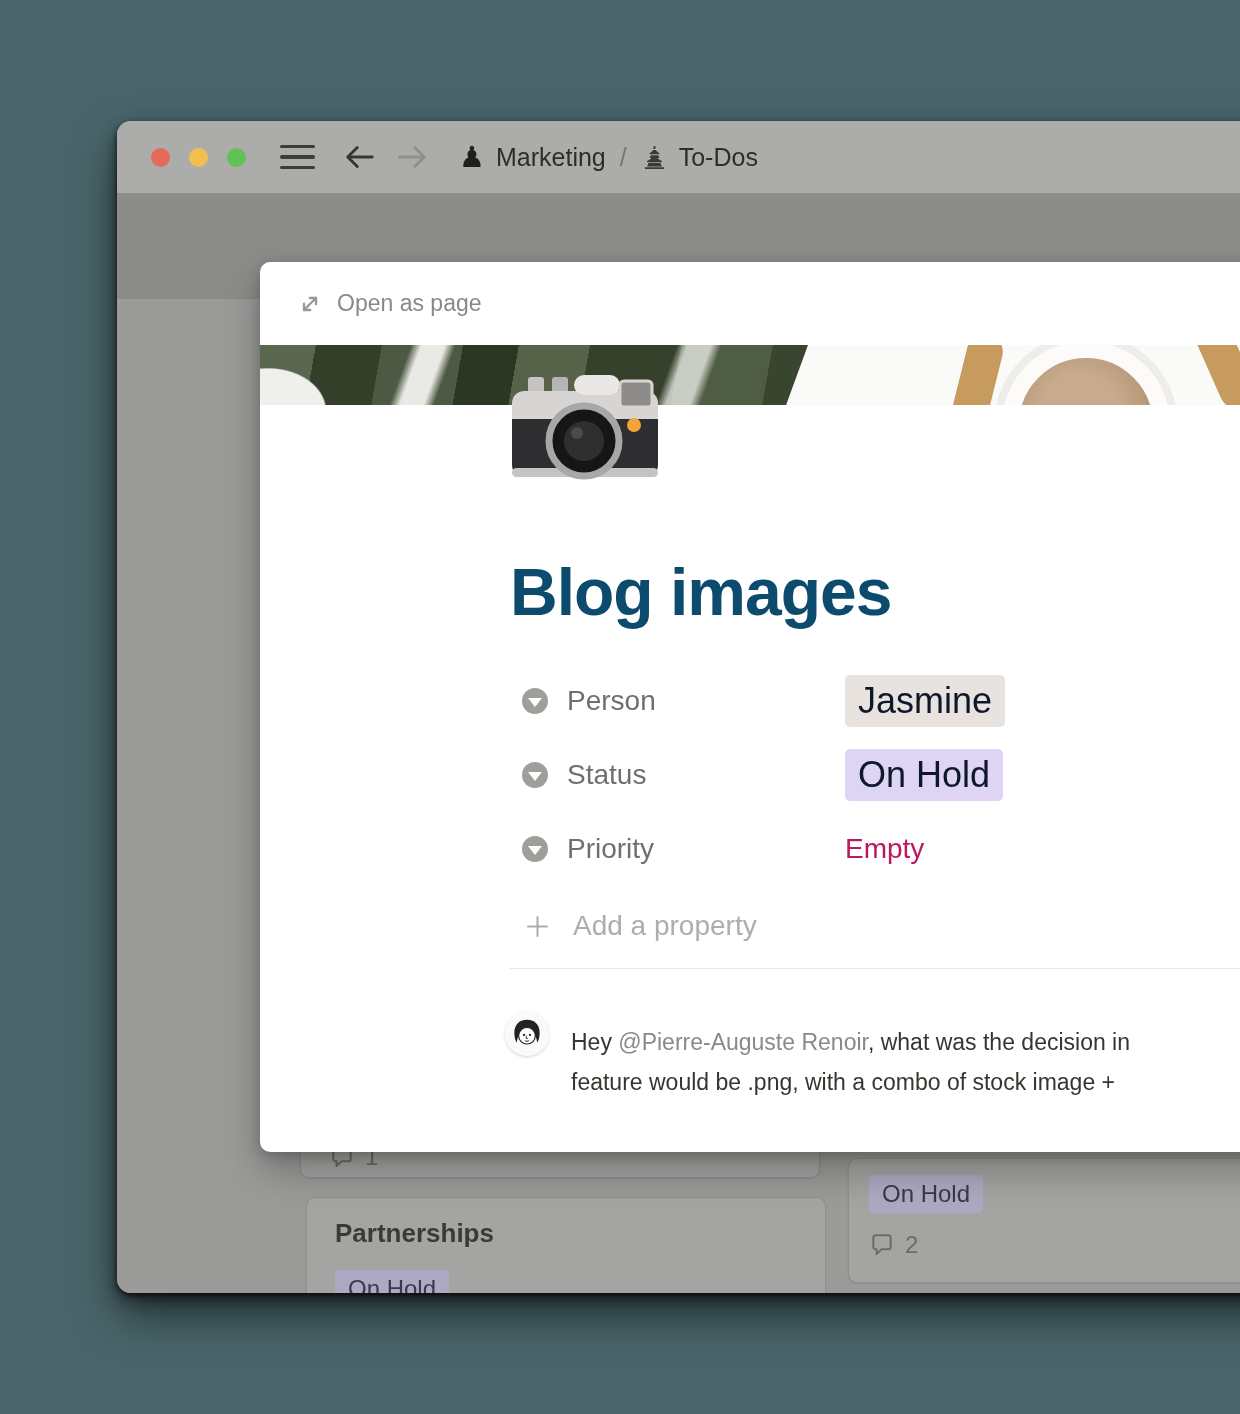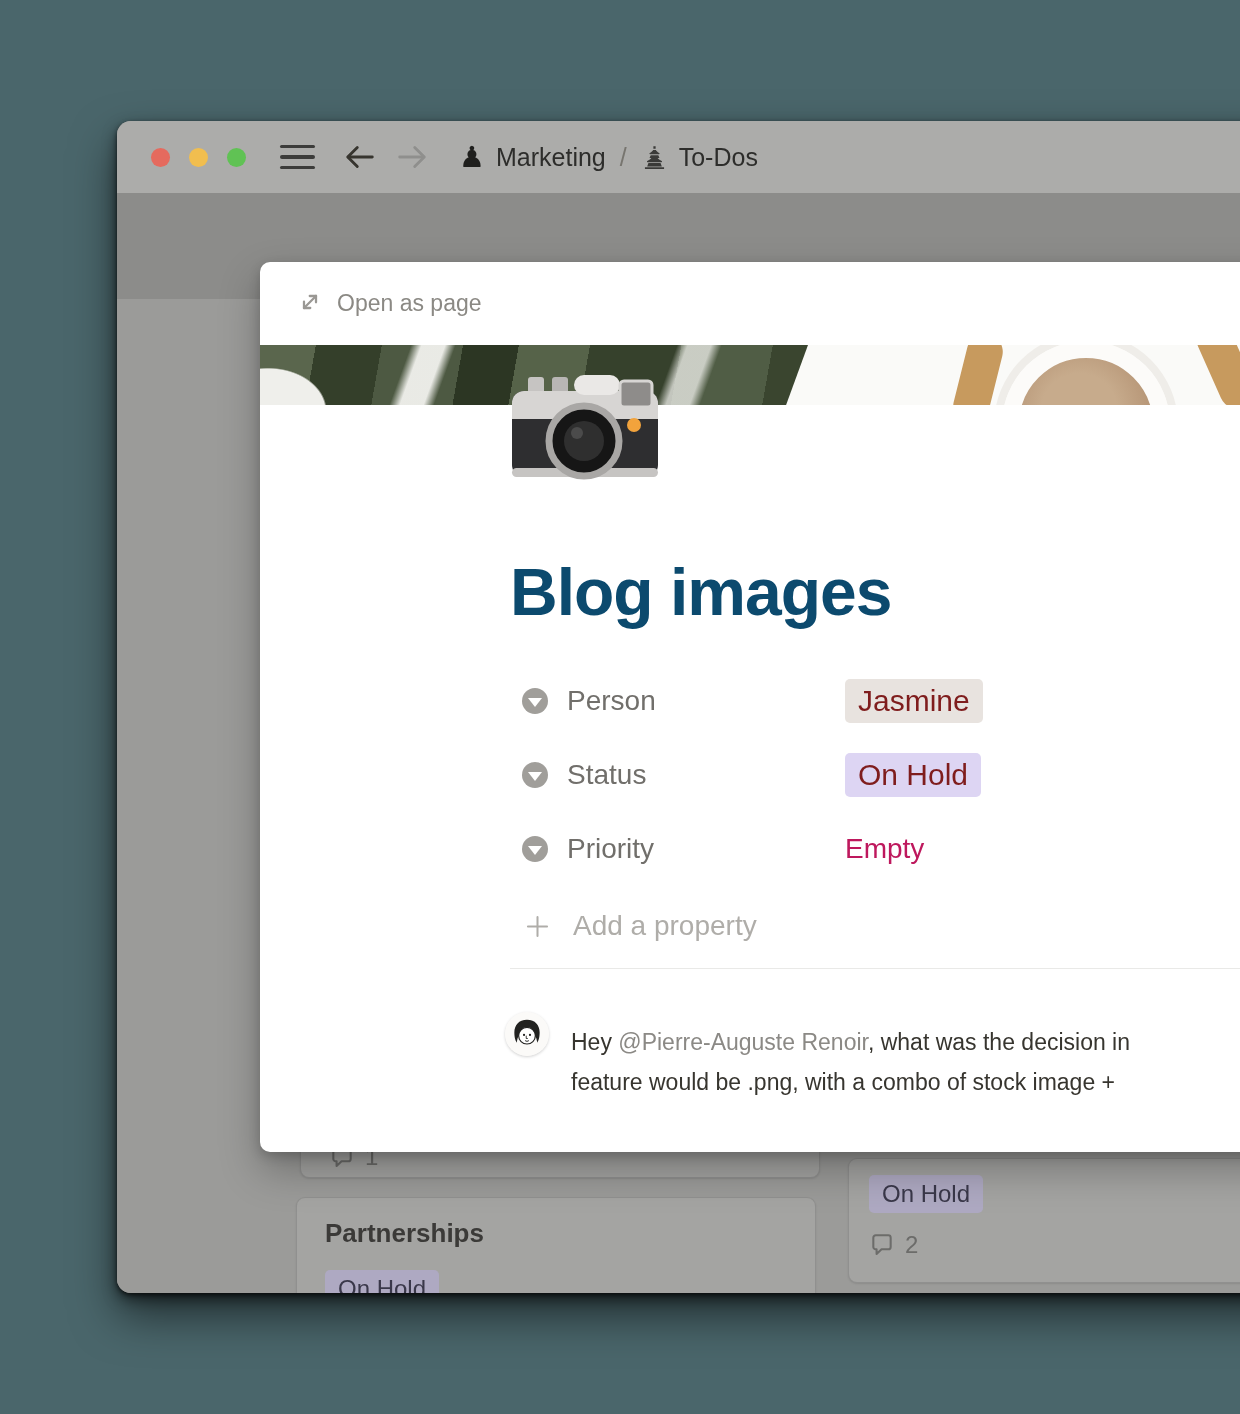--- a/index.html
+++ b/index.html
@@ -46,21 +46,21 @@
   }
   .mini-comment{position:absolute;display:flex;align-items:center;gap:10px;color:#6C6C6A;font-size:24px;}
   
   .modal{
     position:absolute;left:260px;top:262px;width:1200px;height:890px;
     background:#FFFFFF;border-radius:10px;z-index:10;
     box-shadow:0 18px 40px rgba(0,0,0,.28),0 4px 12px rgba(0,0,0,.18);
   }
   .modal-top{position:absolute;left:0;top:0;right:0;height:83px;display:flex;align-items:center;padding-left:38px;box-sizing:border-box;}
   .open-as-page{
-    display:inline-flex;gap:15px;border:none;background:none;
+    display:inline-flex;align-items:center;gap:15px;border:none;background:none;
     font-size:23px;color:#8B8984;cursor:pointer;padding:0;font-family:inherit;
   }
   
   .cover{position:absolute;left:0;top:83px;width:100%;height:60px;background:#FAFAF8;overflow:hidden;}
   .cover-green{
     position:absolute;left:0;top:0;height:100%;width:548px;
     clip-path:polygon(0 0,100% 0,96% 100%,0 100%);
     background:
       radial-gradient(ellipse 95px 70px at 8px 66px,#EFEFEB 0 60%,rgba(239,239,235,0) 62%),
       linear-gradient(110deg,rgba(0,0,0,0) 142px,rgba(242,242,238,.95) 152px 174px,rgba(0,0,0,0) 184px),
@@ -86,21 +86,21 @@
   
   .props{position:absolute;left:262px;top:420px;width:900px;}
   .prop-row{display:flex;align-items:center;height:38px;margin-bottom:36px;}
   .prop-icon{width:26px;height:26px;border-radius:50%;background:#A09E9A;position:relative;flex:0 0 26px;}
   .prop-icon .tri{
     position:absolute;left:6px;top:10px;width:0;height:0;
     border-left:7px solid transparent;border-right:7px solid transparent;border-top:9px solid #FFFFFF;
   }
   .prop-label{margin-left:19px;width:278px;font-size:28px;color:#716F6B;cursor:pointer;}
   .tag{
-    display:inline-block;font-size:30px;color:#7f1d1d;padding:5px 13px;border-radius:5px;
+    display:inline-block;font-size:36px;color:#0f172a;padding:5px 13px;border-radius:5px;
     cursor:pointer;white-space:nowrap;
   }
   .tag-person{background:#E8E3DF;}
   .tag-status{background:#DDD5F3;}
   .empty-value{font-size:28px;color:#be185d;cursor:pointer;}
   .add-prop{position:absolute;left:264px;top:648px;display:flex;align-items:center;gap:22px;cursor:pointer;}
   .add-prop .label{font-size:28px;color:#AFADA9;}
   .divider{position:absolute;left:250px;top:706px;width:950px;height:1px;background:#E9E9E7;}
   
   .comment{position:absolute;left:245px;top:750px;display:flex;gap:22px;}
@@ -164,21 +164,21 @@
       <span class="mini-comment" style="left:28px;top:84px;">
         <span style="display:inline-flex;">
           <svg width="26" height="26" viewBox="0 0 24 24" fill="none" stroke="#6C6C6A" stroke-width="1.9" stroke-linejoin="round">
               <path d="M20 5.2A2.2 2.2 0 0 0 17.8 3H6.2A2.2 2.2 0 0 0 4 5.2v8.6A2.2 2.2 0 0 0 6.2 16H7v4.3L11.6 16h6.2a2.2 2.2 0 0 0 2.2-2.2z"></path>
             </svg>
         </span>
         <span>1</span>
       </span>
     </div>
 
-    <div class="bgcard" style="left:179px;top:1004px;width:520px;height:130px;">
+    <div class="bgcard" style="left:189px;top:1004px;width:520px;height:130px;">
       <span class="card-title">Partnerships</span>
       <span class="bg-tag" style="top:72px;">On Hold</span>
     </div>
 
     <div class="bgcard" style="left:731px;top:965px;width:620px;height:125px;">
       <span class="bg-tag" style="left:20px;top:16px;">On Hold</span>
       <span class="mini-comment" style="left:20px;top:72px;">
         <span style="display:inline-flex;">
           <svg width="26" height="26" viewBox="0 0 24 24" fill="none" stroke="#6C6C6A" stroke-width="1.9" stroke-linejoin="round">
               <path d="M20 5.2A2.2 2.2 0 0 0 17.8 3H6.2A2.2 2.2 0 0 0 4 5.2v8.6A2.2 2.2 0 0 0 6.2 16H7v4.3L11.6 16h6.2a2.2 2.2 0 0 0 2.2-2.2z"></path>

